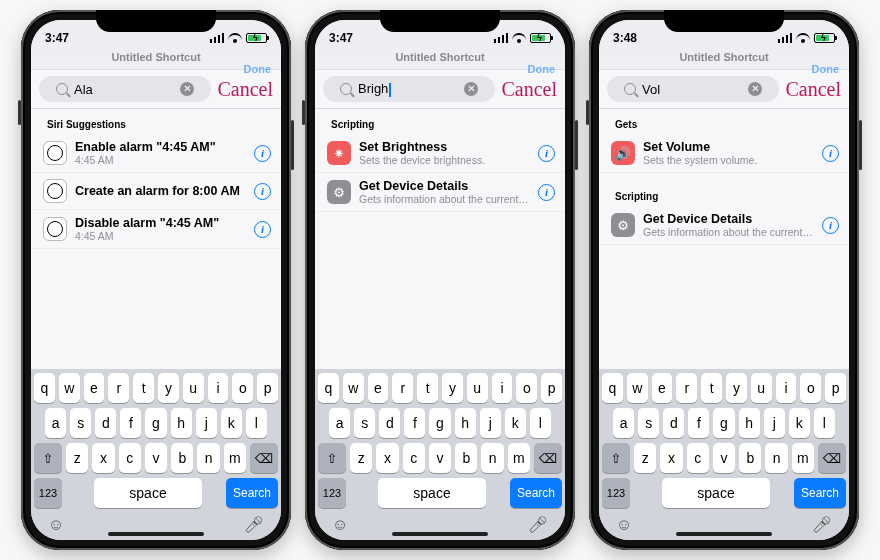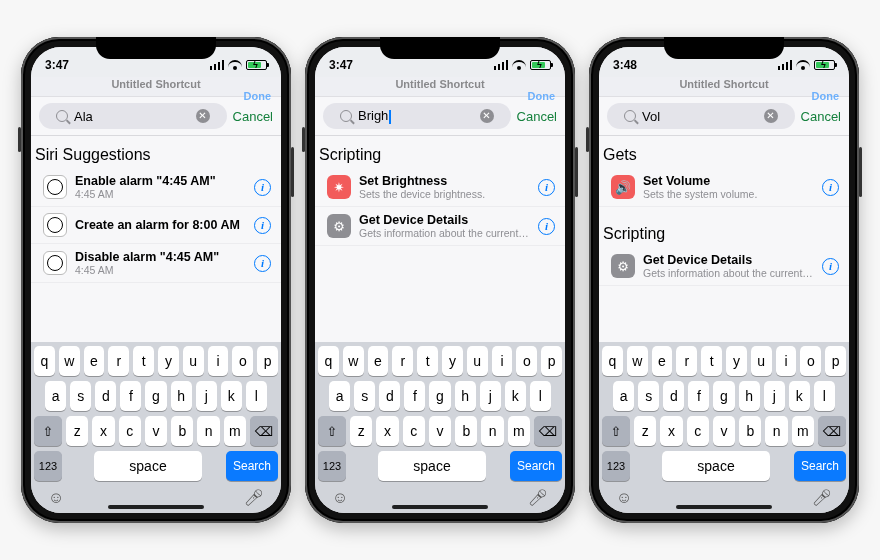--- a/index.html
+++ b/index.html
@@ -6,21 +6,21 @@
   body {
     width: 880px; height: 560px;
     background: #f7f7f7;
     display: flex; justify-content: center; align-items: center;
     gap: 14px;
     font-family: -apple-system, "Helvetica Neue", Arial, sans-serif;
     -webkit-font-smoothing: antialiased;
   }
   
   .phone {
-    width: 270px; height: 486px;
+    width: 270px; height: 540px;
     background: #111;
     border-radius: 38px;
     padding: 10px;
     box-shadow: 0 6px 18px rgba(0,0,0,.25), inset 0 0 0 2px #555, inset 0 0 0 4px #000;
     position: relative;
   }
   .phone::before, .phone::after {
     content:""; position:absolute; background:#333; border-radius:3px;
   }
   .phone::before { right:-3px; top:110px; width:3px; height:50px; } 
@@ -88,24 +88,24 @@
     flex:1; height:26px;
     background:#e4e4ea; border-radius:13px;
     display:flex; align-items:center; padding:0 17px;
     position:relative;
   }
   .search-box .mag { width:12px;height:12px;border:1.5px solid #8e8e93;border-radius:50%;position:relative;flex:none;}
   .search-box .mag::after{content:"";position:absolute;width:5px;height:1.5px;background:#8e8e93;right:-4px;bottom:-1px;transform:rotate(45deg);}
   .search-box .q { flex:1; margin-left:6px; font-size:13px; color:#000; }
   .search-box .cursor { display:inline-block; width:1.5px; height:14px; background:#007aff; vertical-align:middle; margin-left:1px;}
   .search-box .clear { width:14px;height:14px;border-radius:50%;background:#8e8e93;color:#fff;font-size:10px;line-height:14px;text-align:center;flex:none;}
-  .cancel { color:#15803d; font-size:13px; }
+  .cancel { color:#be185d; font-size:20px;font-family:Liberation Serif, serif; }
   
   .results { flex:1; overflow:hidden; background:#f7f7f9; }
-  .section-title { font-size:16px; font-weight:400; color:#000; padding:10px 4px 4px; }
+  .section-title { font-size:10px; font-weight:700; color:#000; padding:10px 16px 4px; }
   .row {
     display:flex; align-items:center; gap:8px;
     padding:6px 10px 6px 12px;
     border-bottom:1px solid #ececef;
     background:#f7f7f9;
   }
   .row .icon {
     width:24px;height:24px;border-radius:6px;flex:none;
     display:flex;align-items:center;justify-content:center;
     font-size:13px;color:#fff;

